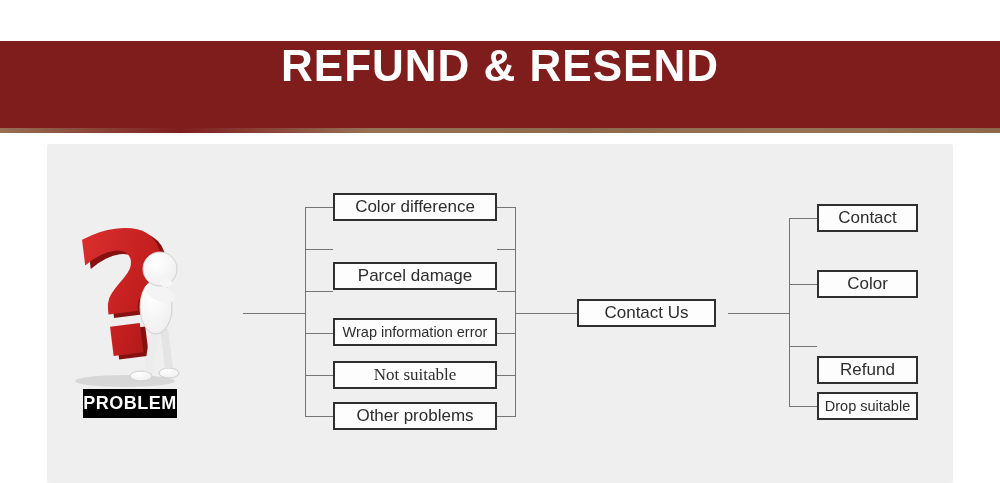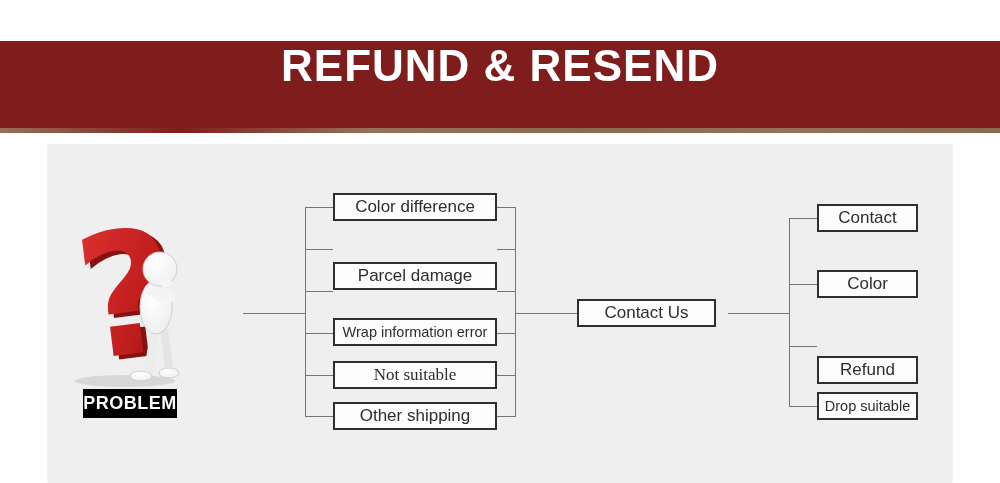--- a/index.html
+++ b/index.html
@@ -118,21 +118,21 @@
 
     <div class="hl" style="left:742px;top:74px;width:28px;"></div>
     <div class="hl" style="left:742px;top:140px;width:28px;"></div>
     <div class="hl" style="left:742px;top:202px;width:28px;"></div>
     <div class="hl" style="left:742px;top:262px;width:28px;"></div>
 
     <div class="fbox pbox" style="top:49px;text-align:right;">Color difference</div>
     <div class="fbox pbox" style="top:118px;">Parcel damage</div>
     <div class="fbox pbox small" style="top:174px;">Wrap information error</div>
     <div class="fbox pbox" style="top:217px;font-family:Liberation Serif, serif;">Not suitable</div>
-    <div class="fbox pbox" style="top:258px;">Other shipping</div>
+    <div class="fbox pbox" style="top:258px;">Other problems</div>
 
     <div class="fbox hub">Contact Us</div>
 
     <div class="fbox sbox" style="top:60px;">Contact</div>
     <div class="fbox sbox" style="top:126px;">Color</div>
     <div class="fbox sbox" style="top:188px;margin-top:24px;">Refund</div>
     <div class="fbox sbox small" style="top:248px;">Drop suitable</div>
 
   </div>
 </div>

